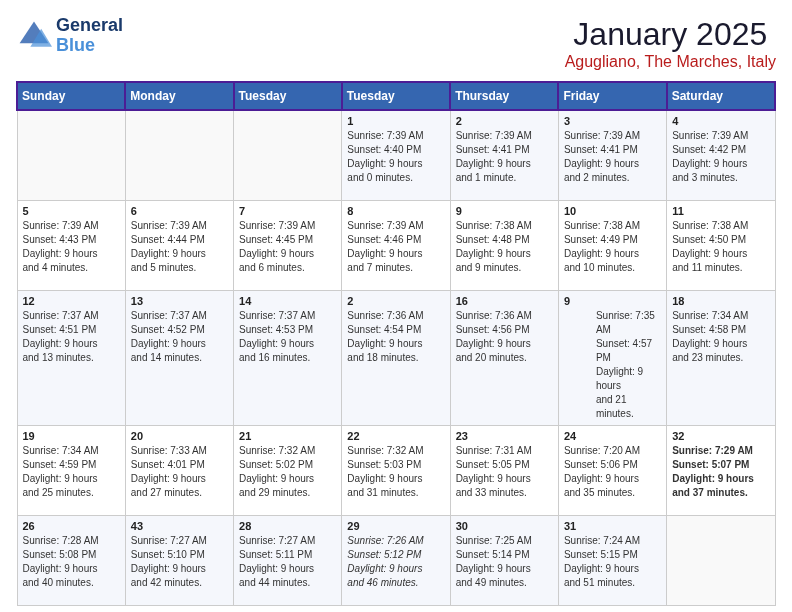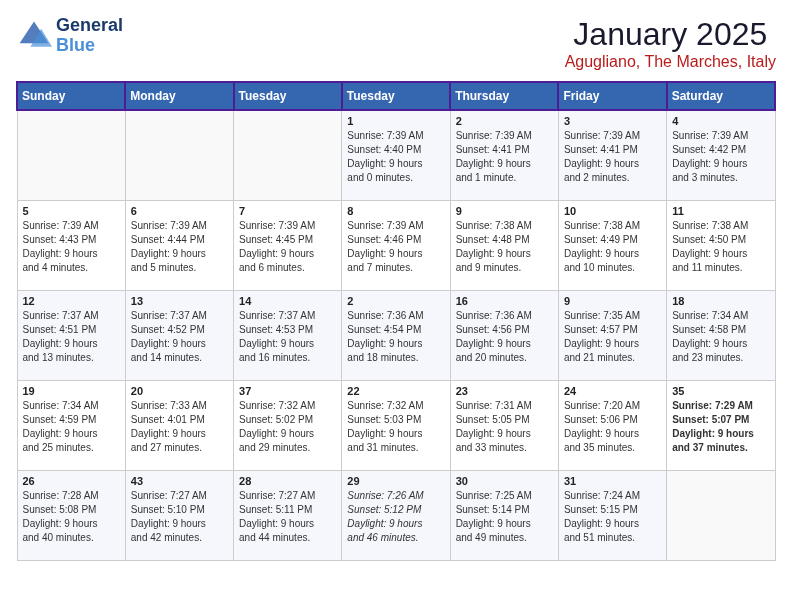--- a/index.html
+++ b/index.html
@@ -238,21 +238,21 @@
         </td>
         <td>
           <span class="day-number">16</span>
           <div class="day-info" style="white-space: pre-line;">Sunrise: 7:36 AM
 Sunset: 4:56 PM
 Daylight: 9 hours
 and 20 minutes.</div>
         </td>
         <td>
           <span class="day-number">9</span>
-          <div class="day-info" style="white-space: pre-line;">Sunrise: 7:35 AM
+          <div class="day-info" style="white-space: pre-line; margin-left: 32px;">Sunrise: 7:35 AM
 Sunset: 4:57 PM
 Daylight: 9 hours
 and 21 minutes.</div>
         </td>
         <td>
           <span class="day-number">18</span>
           <div class="day-info" style="white-space: pre-line;">Sunrise: 7:34 AM
 Sunset: 4:58 PM
 Daylight: 9 hours
 and 23 minutes.</div>
@@ -267,21 +267,21 @@
 and 25 minutes.</div>
         </td>
         <td>
           <span class="day-number">20</span>
           <div class="day-info" style="white-space: pre-line;">Sunrise: 7:33 AM
 Sunset: 4:01 PM
 Daylight: 9 hours
 and 27 minutes.</div>
         </td>
         <td>
-          <span class="day-number">37</span>
+          <span class="day-number">21</span>
           <div class="day-info" style="white-space: pre-line;">Sunrise: 7:32 AM
 Sunset: 5:02 PM
 Daylight: 9 hours
 and 29 minutes.</div>
         </td>
         <td>
           <span class="day-number">22</span>
           <div class="day-info" style="white-space: pre-line;">Sunrise: 7:32 AM
 Sunset: 5:03 PM
 Daylight: 9 hours
@@ -295,21 +295,21 @@
 and 33 minutes.</div>
         </td>
         <td>
           <span class="day-number">24</span>
           <div class="day-info" style="white-space: pre-line;">Sunrise: 7:20 AM
 Sunset: 5:06 PM
 Daylight: 9 hours
 and 35 minutes.</div>
         </td>
         <td>
-          <span class="day-number">35</span>
+          <span class="day-number">32</span>
           <div class="day-info" style="white-space: pre-line; font-weight: bold;">Sunrise: 7:29 AM
 Sunset: 5:07 PM
 Daylight: 9 hours
 and 37 minutes.</div>
         </td>
       </tr>
       <tr>
         <td>
           <span class="day-number">26</span>
           <div class="day-info" style="white-space: pre-line;">Sunrise: 7:28 AM

